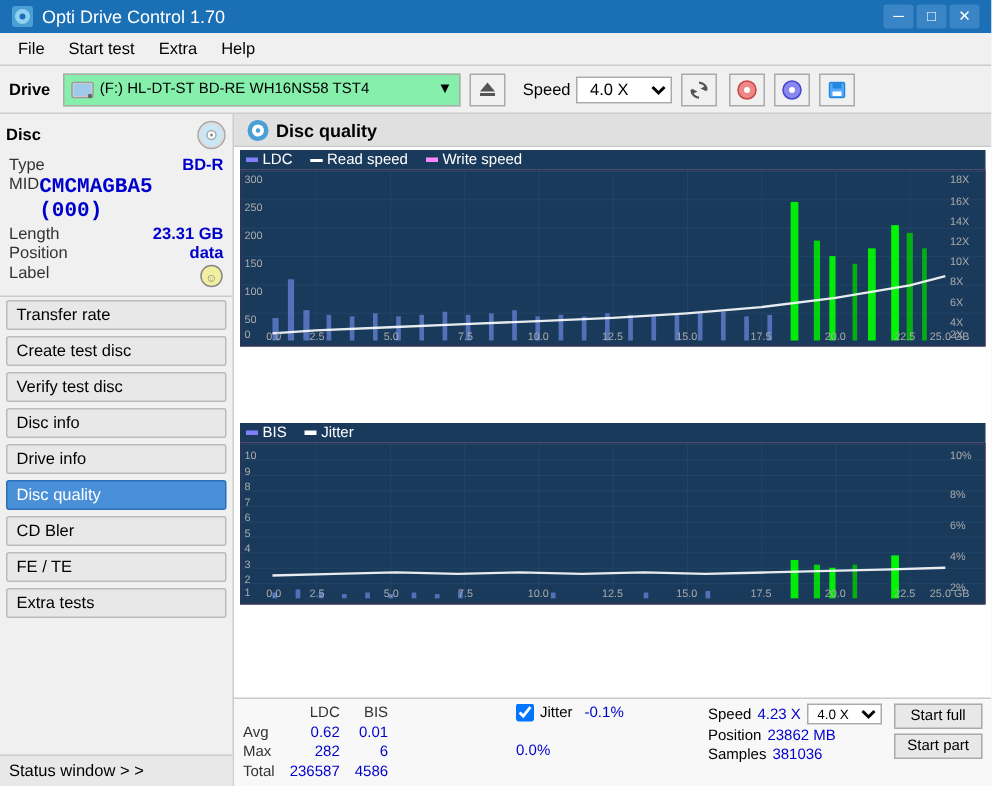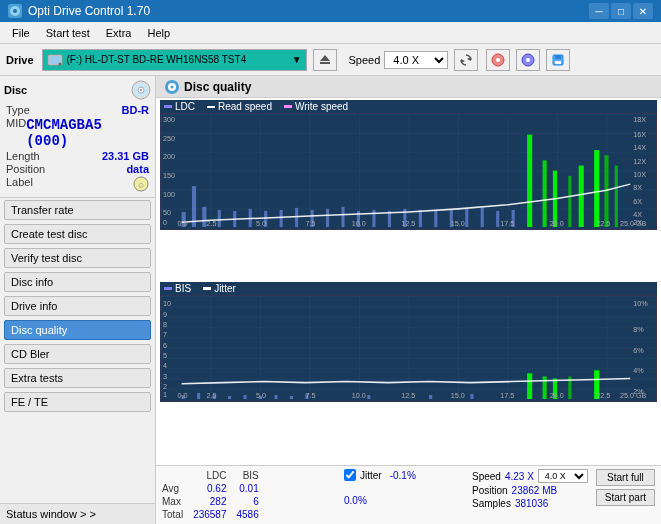--- a/index.html
+++ b/index.html
@@ -77,21 +77,21 @@
 
 <div id="menubar">
   <span class="menu-item">File</span>
   <span class="menu-item">Start test</span>
   <span class="menu-item">Extra</span>
   <span class="menu-item">Help</span>
 </div>
 
 <div id="toolbar">
   <span style="font-weight:bold;font-size:11px;margin-right:4px;">Drive</span>
-  <div id="drive-select-container" style="display:flex;align-items:center;background:#14b8a6;border:1px solid #aaa;padding:2px 4px;font-size:11px;flex:1;max-width:265px;">
+  <div id="drive-select-container" style="display:flex;align-items:center;background:#86efac;border:1px solid #aaa;padding:2px 4px;font-size:11px;flex:1;max-width:265px;">
     <svg width="16" height="16" viewBox="0 0 16 16" style="margin-right:4px;flex-shrink:0;">
         <rect x="1" y="3" width="14" height="10" rx="1" fill="#ddd" stroke="#999"></rect>
         <rect x="2" y="4" width="12" height="8" rx="1" fill="#a0c8e8"></rect>
         <circle cx="13" cy="12" r="1.5" fill="#666"></circle>
       </svg>
     <span style="font-size:10px;">(F:)  HL-DT-ST BD-RE  WH16NS58 TST4</span>
     <span style="margin-left:auto;font-size:10px;">▼</span>
   </div>
   <div class="toolbar-icon-btn" title="Eject">
     <svg width="14" height="14" viewBox="0 0 14 14">
@@ -174,22 +174,22 @@
       </div>
     </div>
 
     <button class="sidebar-btn">Transfer rate</button>
     <button class="sidebar-btn">Create test disc</button>
     <button class="sidebar-btn">Verify test disc</button>
     <button class="sidebar-btn">Disc info</button>
     <button class="sidebar-btn">Drive info</button>
     <button class="sidebar-btn active">Disc quality</button>
     <button class="sidebar-btn">CD Bler</button>
+    <button class="sidebar-btn">FE / TE</button>
     <button class="sidebar-btn">Extra tests</button>
-    <button class="sidebar-btn">FE / TE</button>
 
     <div style="flex:1;"></div>
     <button id="status-window-btn">Status window &gt; &gt;</button>
   </div>
 
   <div id="content">
 
     <div id="disc-quality-header">
       <svg width="16" height="16" viewBox="0 0 16 16">
         <circle cx="8" cy="8" r="7" fill="#4a9fd4"></circle>

